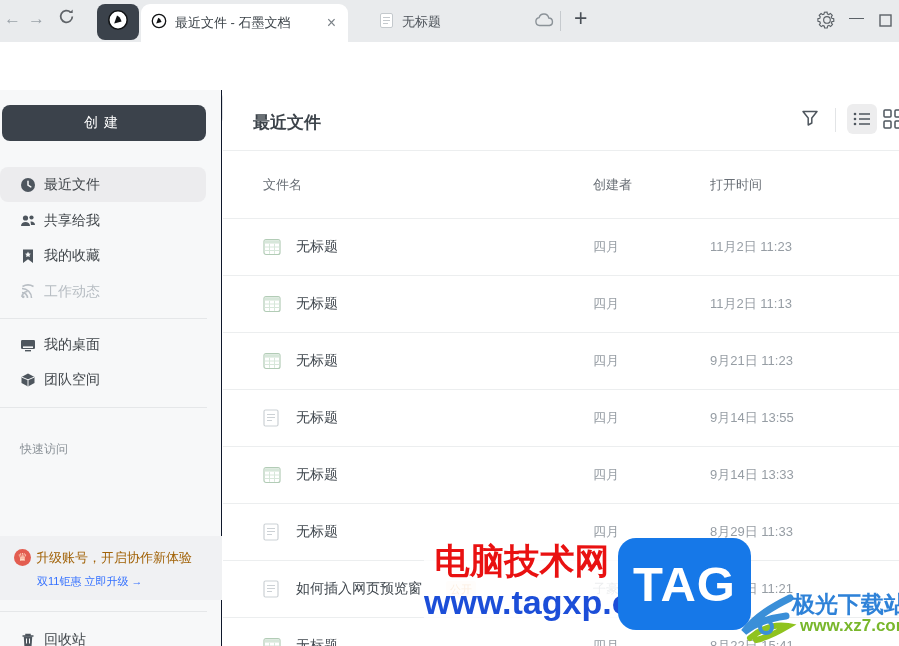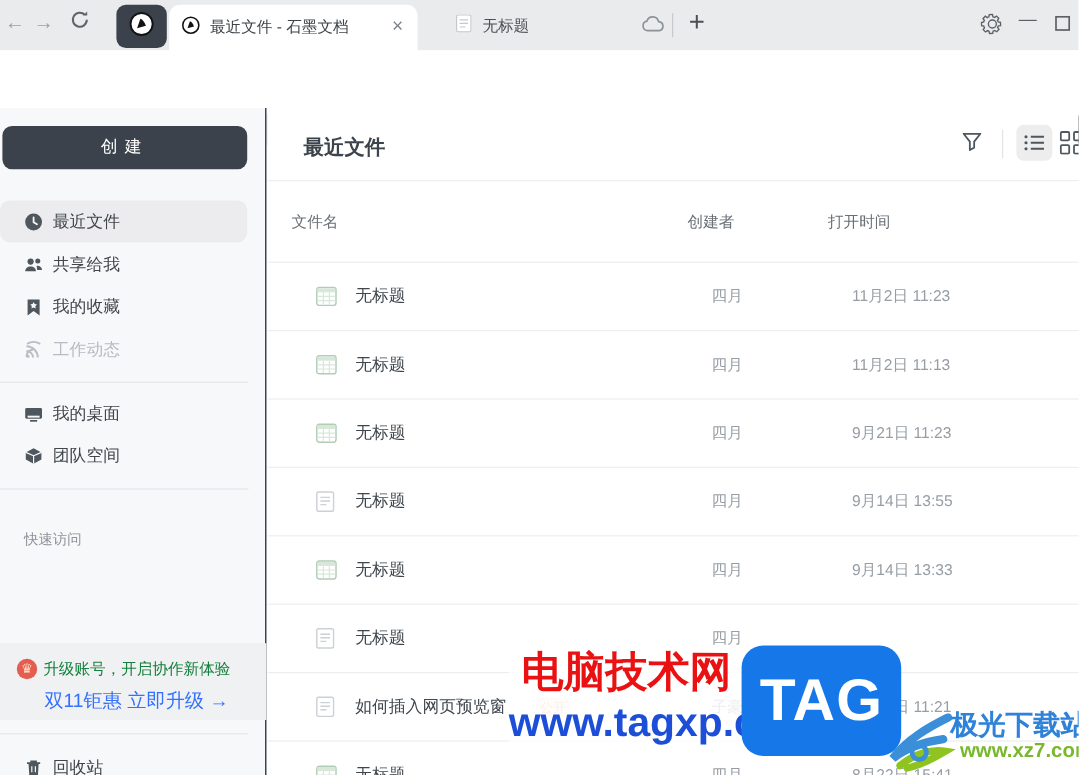--- a/index.html
+++ b/index.html
@@ -57,35 +57,35 @@
   .snav .ic{position:absolute;left:20px;width:16px;height:16px;display:flex;}
   .snav .lb{position:absolute;left:44px;font-size:14px;color:#41464b;}
   .snav.active{background:#ececee;}
   .snav.disabled .lb{color:#b6bcc2;}
   .sdivider{position:absolute;left:0;width:207px;height:1px;background:#e5e7e9;}
   .quick-label{position:absolute;left:20px;top:332px;font-size:12px;color:#8b9298;margin-top:19px;}
   .promo{position:absolute;left:0;top:446px;width:222px;height:64px;background:#f0f1f3;}
   .promo .p-ico{position:absolute;left:14px;top:13px;width:17px;height:17px;border-radius:50%;
       background:#e35d50;color:#ffd9c2;font-size:11px;display:flex;align-items:center;
       justify-content:center;}
-  .promo .p-title{position:absolute;left:36px;top:13px;font-size:13px;color:#15803d;}
-  .promo .p-link{position:absolute;left:37px;top:38px;font-size:16px;color:#3370ff;cursor:pointer;}
+  .promo .p-title{position:absolute;left:36px;top:13px;font-size:13px;color:#a16207;}
+  .promo .p-link{position:absolute;left:37px;top:38px;font-size:11px;color:#3370ff;cursor:pointer;}
   
   .main{position:absolute;left:223px;top:90px;width:676px;height:556px;background:#fff;}
   .m-titlebar{position:absolute;left:0;top:0;width:676px;height:61px;border-bottom:1px solid #eceeef;
       box-sizing:border-box;}
   .m-title{position:absolute;left:30px;top:21px;font-size:17px;font-weight:600;color:#3c434a;}
   .m-funnel{position:absolute;left:578px;top:19px;cursor:pointer;}
   .m-viewsep{position:absolute;left:612px;top:18px;width:1px;height:24px;background:#e2e4e6;}
   .m-listbtn{position:absolute;left:624px;top:14px;width:30px;height:30px;background:#ededee;
       border-radius:6px;display:flex;align-items:center;justify-content:center;cursor:pointer;}
   .m-gridbtn{position:absolute;left:660px;top:19px;cursor:pointer;}
   .grid-cols{display:grid;grid-template-columns:330px 117px 1fr;align-items:center;
       padding-left:40px;box-sizing:border-box;}
-  .m-cols{position:absolute;left:0;top:61px;width:676px;height:67px;padding-left:20px;}
+  .m-cols{position:absolute;left:0;top:61px;width:676px;height:67px;}
   .m-cols span{font-size:13px;color:#696f76;}
   .rows{position:absolute;left:0;top:128px;width:676px;}
   .frow{height:57px;border-top:1px solid #eceeef;cursor:pointer;}
   .fname-cell{display:flex;align-items:center;gap:15px;}
   .fname{font-size:14px;color:#3f464d;white-space:nowrap;}
   .badge{background:#fdf4e8;color:#eba25c;font-size:11px;padding:1px 4px;border-radius:2px;
       margin-left:9px;white-space:nowrap;}
   .badge:empty{display:none;}
   .fmeta{font-size:13px;color:#969da4;}
   .ficon{width:18px;height:18px;flex:0 0 18px;}
@@ -425,20 +425,21 @@
             <span class="ficon" data-type="doc">
 
           <svg class="svg-doc" width="16" height="18" viewBox="0 0 16 18">
                 <rect x="1" y="1" width="14" height="16" rx="1.5" fill="#fff" stroke="#ccd1d5" stroke-width="1.2"></rect>
                 <path d="M4 5.5h8M4 8.5h8M4 11.5h5" stroke="#ccd1d5" stroke-width="1.2"></path>
               </svg>
         </span>
             <span class="fname">无标题</span>
           </span>
         <span class="fmeta">四月</span>
+        <span class="fmeta">8月29日 11:33</span>
       </div>
       <div class="frow grid-cols">
         <span class="fname-cell">
             <span class="ficon" data-type="doc">
 
           <svg class="svg-doc" width="16" height="18" viewBox="0 0 16 18">
                 <rect x="1" y="1" width="14" height="16" rx="1.5" fill="#fff" stroke="#ccd1d5" stroke-width="1.2"></rect>
                 <path d="M4 5.5h8M4 8.5h8M4 11.5h5" stroke="#ccd1d5" stroke-width="1.2"></path>
               </svg>
         </span>

